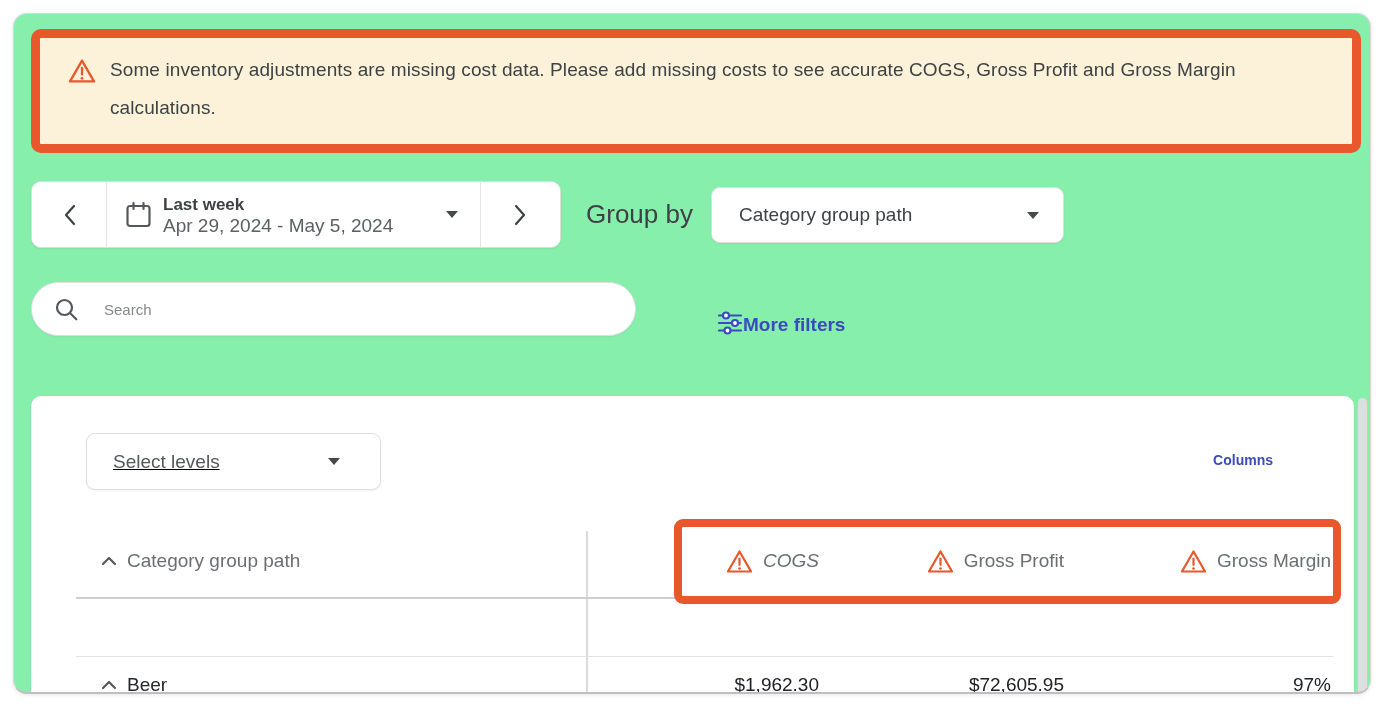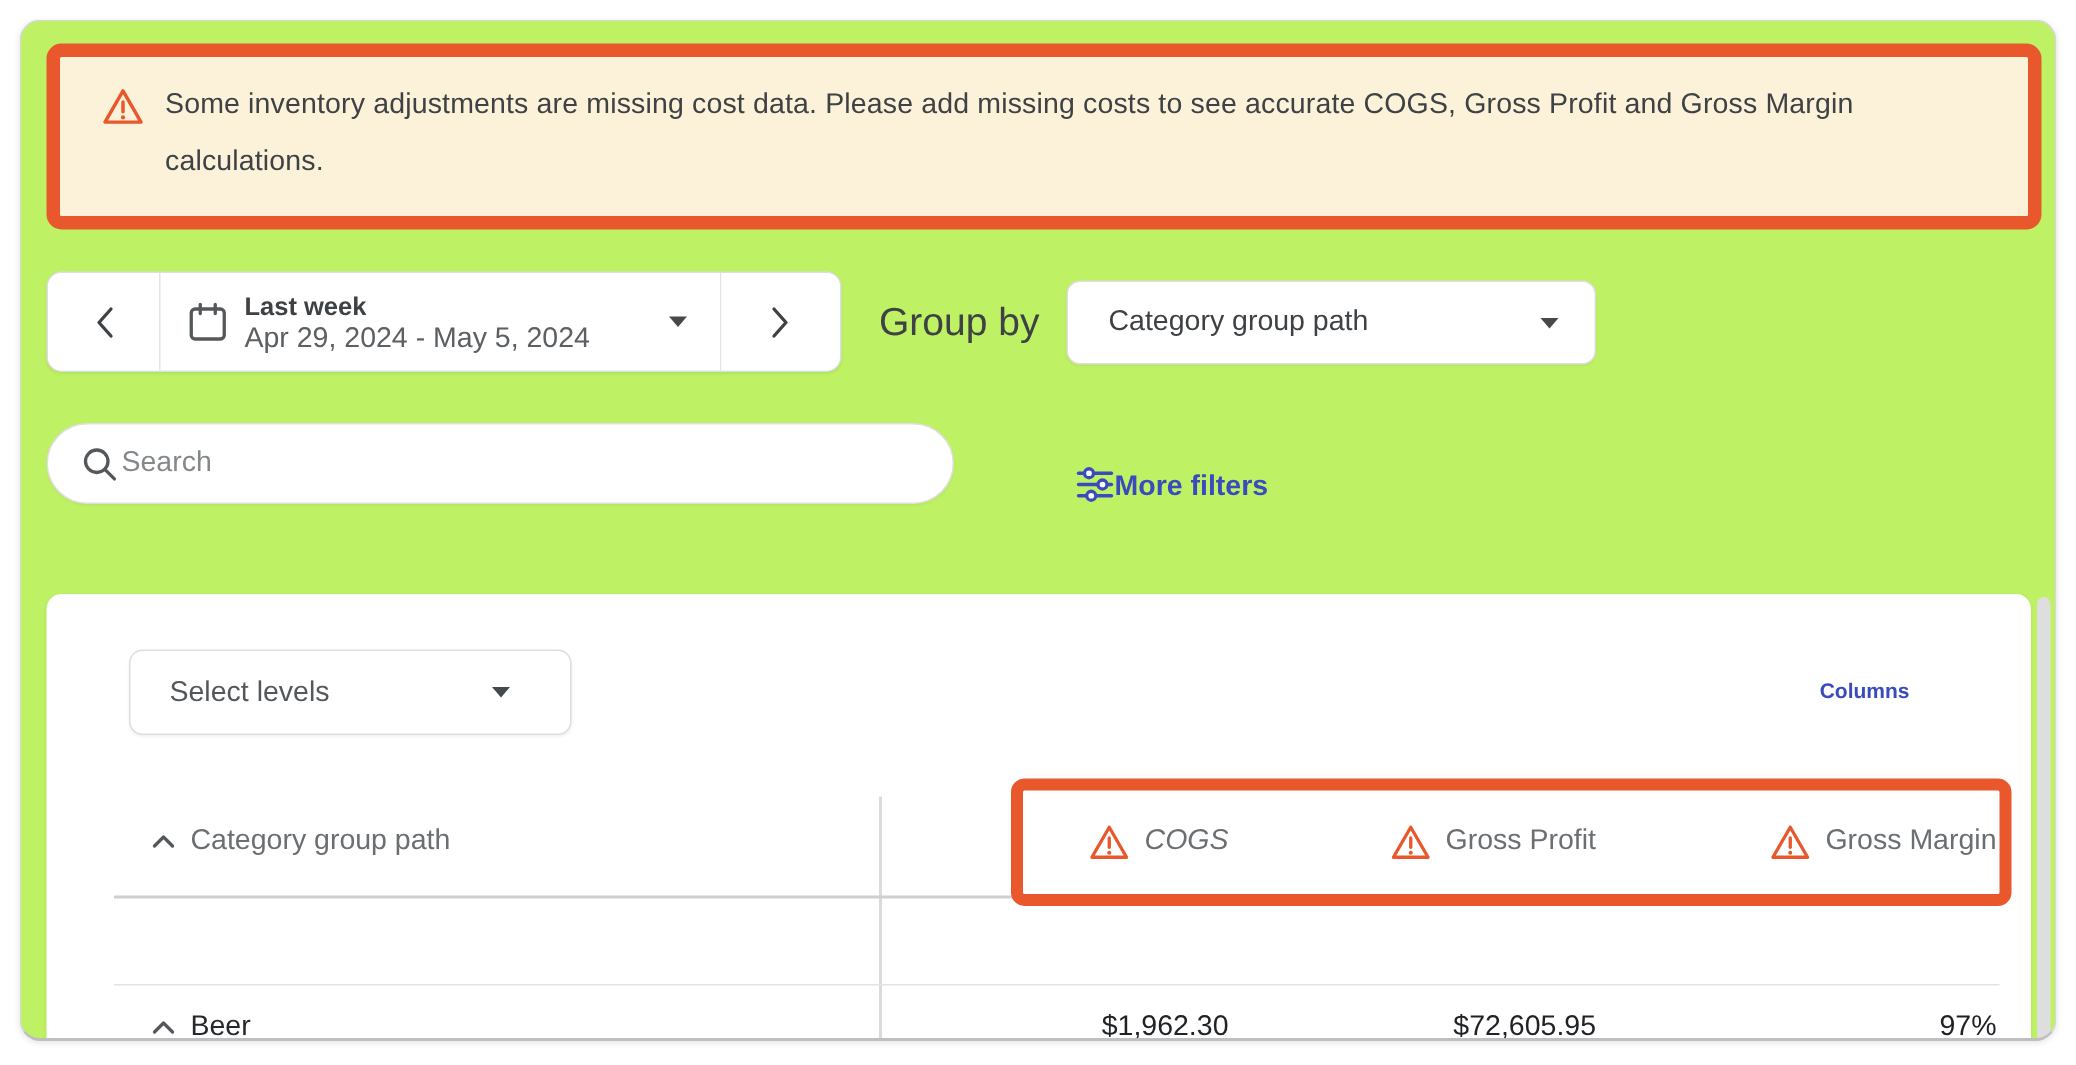--- a/index.html
+++ b/index.html
@@ -5,21 +5,21 @@
   * { box-sizing: border-box; }
   html,body { margin:0; padding:0; }
   body {
     width:1384px; height:710px; position:relative; overflow:hidden;
     background:#ffffff;
     font-family:"Liberation Sans", sans-serif;
     -webkit-font-smoothing:antialiased;
   }
   .window {
     position:absolute; left:13px; top:13px; width:1358px; height:681px;
-    background:#bef264; border:1px solid #d7d7d9; border-bottom:2px solid #bfbfc2;
+    background:#86efac; border:1px solid #d7d7d9; border-bottom:2px solid #bfbfc2;
     border-radius:14px; overflow:hidden;
     box-shadow:0 1px 4px rgba(0,0,0,.10);
   }
   
   .banner {
     position:absolute; left:17px; top:15px; width:1330px; height:124px;
     background:#fbf2d9; border:9px solid #e8582c; border-radius:10px;
     display:flex; align-items:flex-start;
     padding:13px 28px 0 28px;
   }
@@ -58,42 +58,43 @@
   .dd-value { font-size:19px; color:#3e4245; }
   .groupby-dd .caret { margin-left:auto; }
   
   .searchbox {
     position:absolute; left:17px; top:268px; width:605px; height:54px;
     background:#fff; border:1px solid #dfdfe0; border-radius:27px;
     box-shadow:0 1px 2px rgba(0,0,0,.05);
     display:flex; align-items:center; padding:0 20px 0 22px;
   }
   .searchbox input {
-    border:none; outline:none; flex:1; margin-left:0;
-    font-size:19px; color:#3e4245; font-family:inherit; background:transparent;
+    border:none; outline:none; flex:1; margin-left:23px;
+    font-size:15px; color:#3e4245; font-family:inherit; background:transparent;
   }
   .searchbox input::placeholder { color:#84888b; }
   .morefilters {
     position:absolute; left:703px; top:268px; height:54px;
     display:flex; align-items:flex-end; cursor:pointer;
   }
   .morefilters .lbl { font-size:19px; font-weight:700; color:#3a4bbe; }
   
   .card {
     position:absolute; left:17px; top:382px; width:1323px; height:299px;
     background:#fff; border-radius:10px 10px 0 0;
     box-shadow:0 1px 3px rgba(0,0,0,.07);
   }
   .scrollstrip {
     position:absolute; left:1344px; top:384px; width:9px; height:297px;
     background:#dedee0; border-radius:5px;
   }
   .select-levels {
     position:absolute; left:55px; top:37px; width:295px; height:57px; padding:0 40px 0 26px;
     border-radius:9px;
+    text-decoration:underline;
   }
   .select-levels .dd-value { color:#54585b; }
   .select-levels .caret { margin-left:auto; }
   .columns-link {
     position:absolute; right:81px; top:56px; font-size:14px; font-weight:700; color:#3a4bbe; cursor:pointer;
   }
   .group-hdr {
     position:absolute; left:70px; top:128px; height:74px; display:flex; align-items:center; gap:10px;
     color:#6b6f72; font-size:19px; cursor:pointer;
   }

